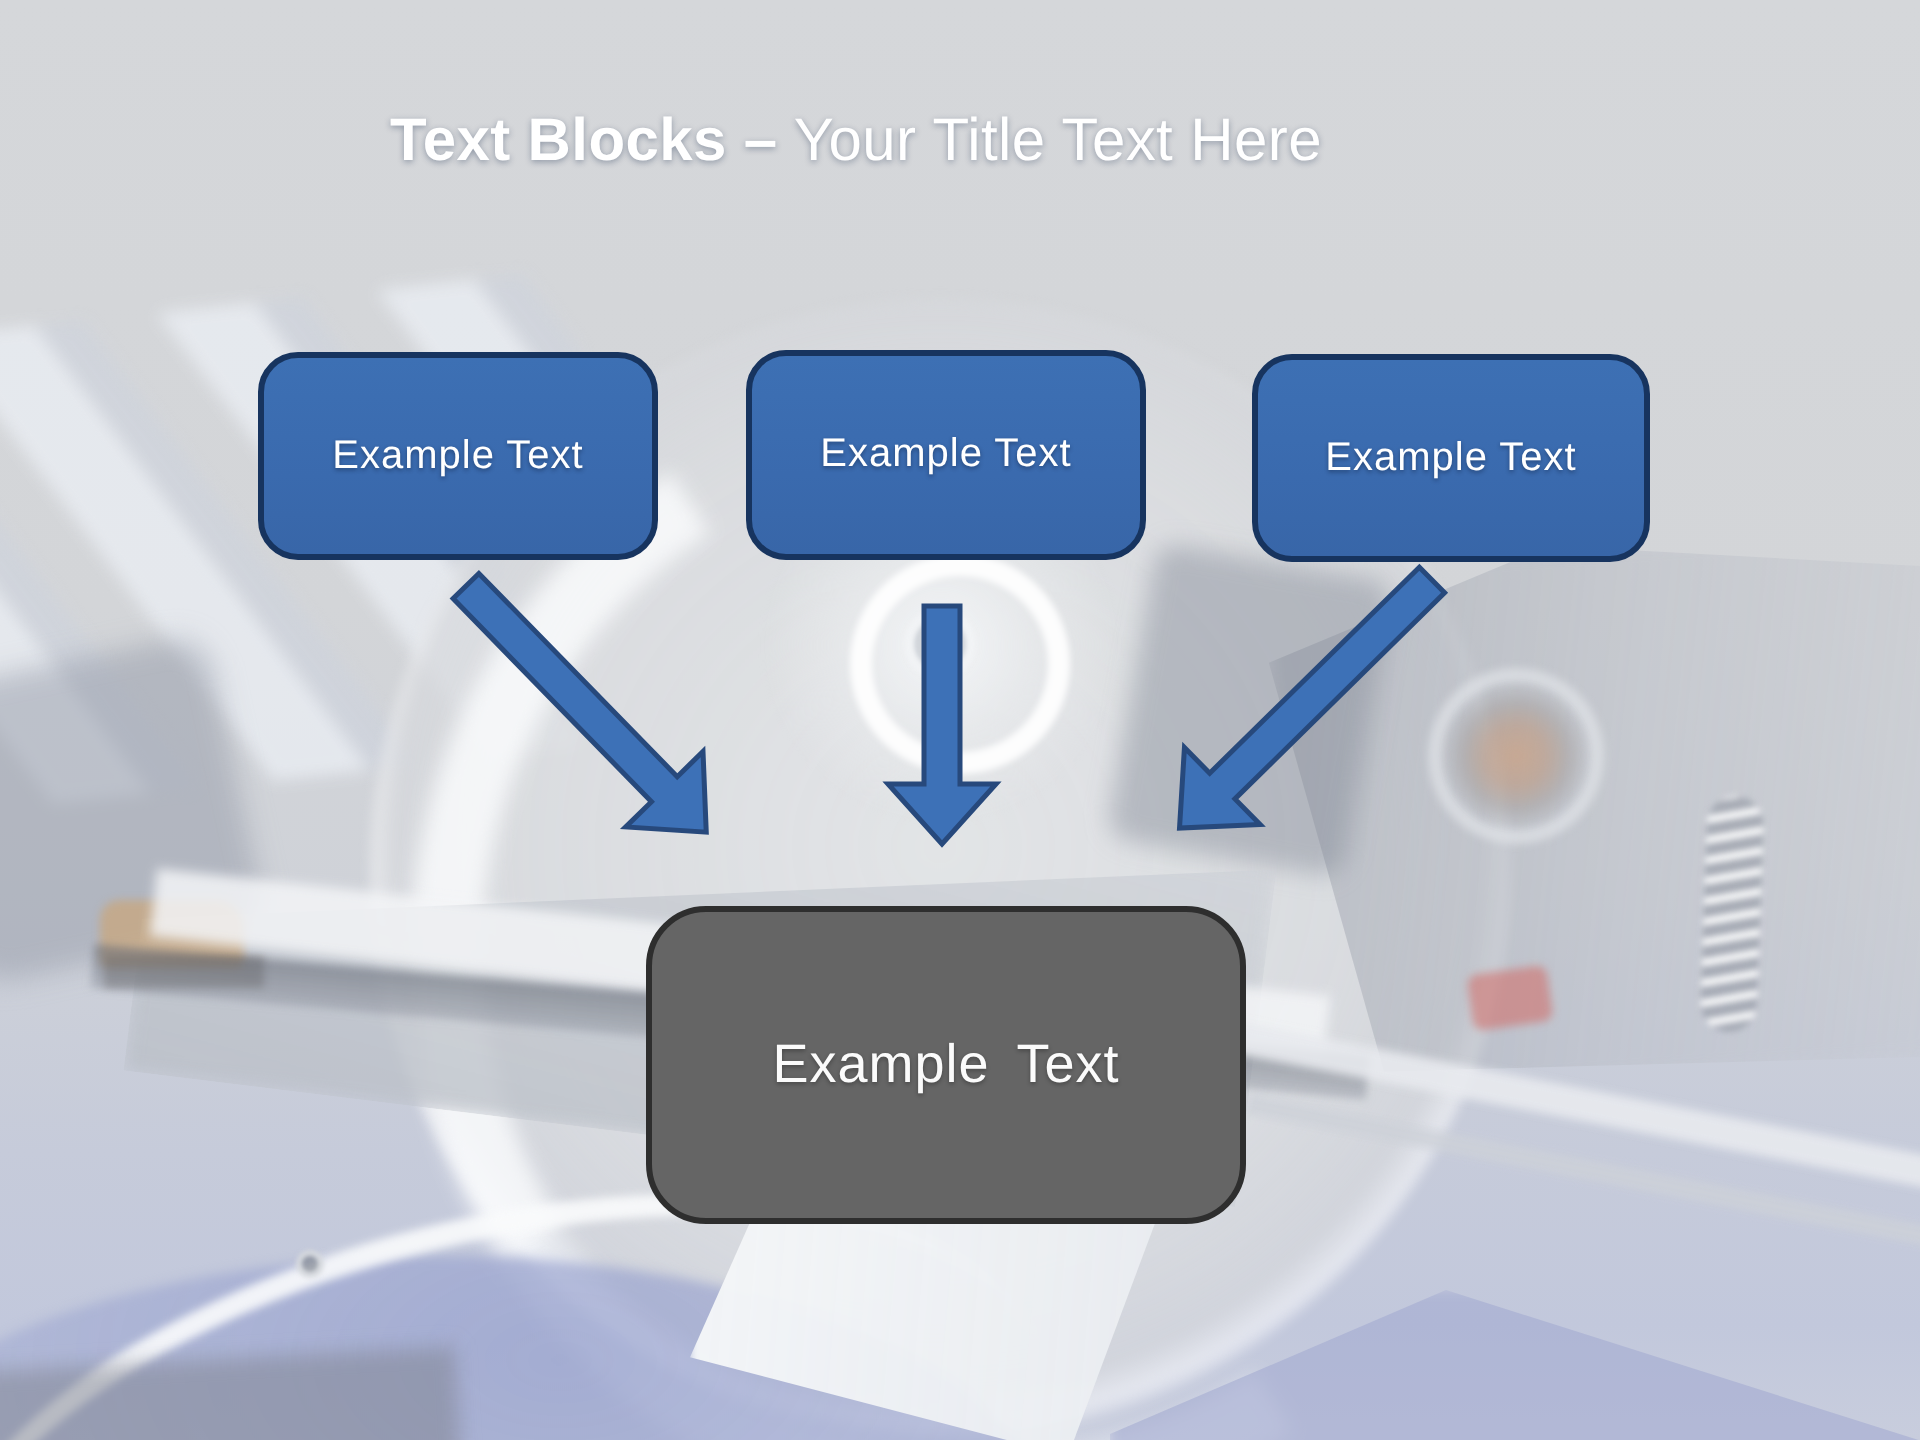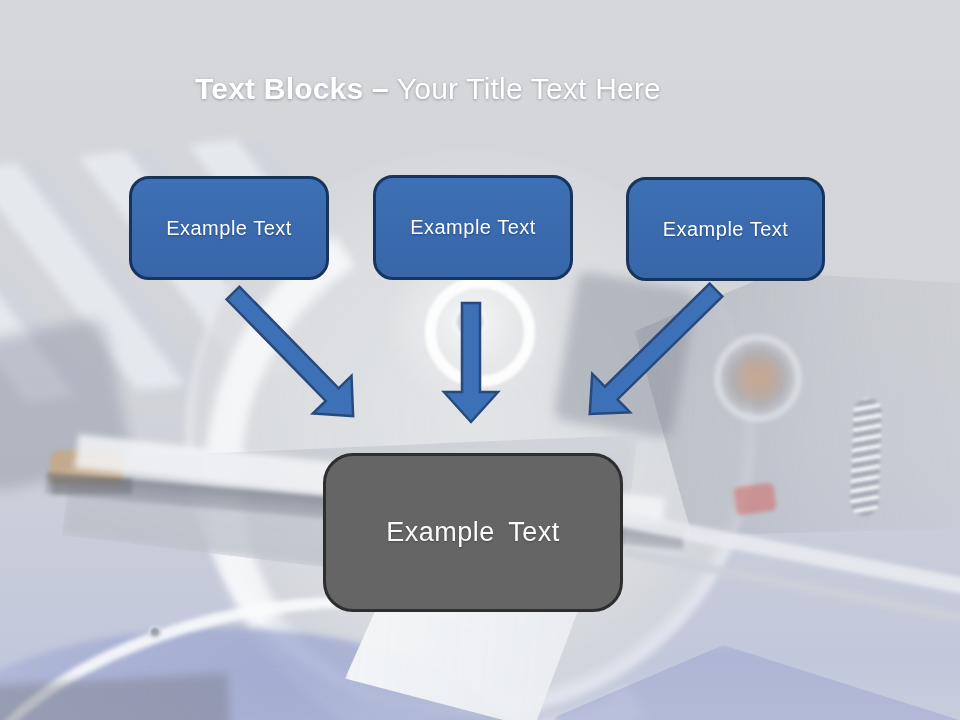--- a/index.html
+++ b/index.html
@@ -58,21 +58,21 @@
   .turn-right{left:555px;top:645px;width:420px;height:160px;background:rgba(160,168,208,.55);
     clip-path:polygon(0 45%,40% 0,100% 50%,100% 100%,0 100%);filter:blur(3px);}
   .bottom-dark{left:-30px;top:680px;width:260px;height:90px;background:rgba(125,130,142,.5);transform:rotate(-3deg);filter:blur(5px);}
   .screw{left:148px;top:625px;width:14px;height:14px;border-radius:50%;box-sizing:border-box;
     background:rgba(110,116,128,.6);border:3px solid rgba(230,232,236,.8);filter:blur(1px);}
 
   
   .header{position:absolute;left:0;top:0;width:960px;height:172px;
     background:linear-gradient(180deg,#2c4d7f 0%,#335везా 0%,#34579400 0%),
                linear-gradient(180deg,#2c4d7f 0%,#34578f 32%,#3b71bf 68%,rgba(125,155,205,.6) 84%,rgba(211,213,216,0) 100%);}
-  .title{position:absolute;left:0;top:72px;width:856px;margin:0;text-align:center;
+  .title{position:absolute;left:0;top:54px;width:856px;margin:0;text-align:center;
     font-size:30px;color:#ffffff;font-weight:400;letter-spacing:.2px;
     text-shadow:0 1px 3px rgba(15,35,70,.35);}
   .title .t-bold{font-weight:700;}
 
   
   .block{position:absolute;box-sizing:border-box;border:3px solid #17345f;border-radius:20px;
     background:linear-gradient(180deg,#3d70b4 0%,#3a6aae 60%,#3866a8 100%);
     display:flex;align-items:center;justify-content:center;}
   .block .lbl{color:#ffffff;font-size:20px;letter-spacing:.5px;text-shadow:0 1px 2px rgba(10,25,50,.45);}
   .block1{left:129px;top:176px;width:200px;height:104px;}

